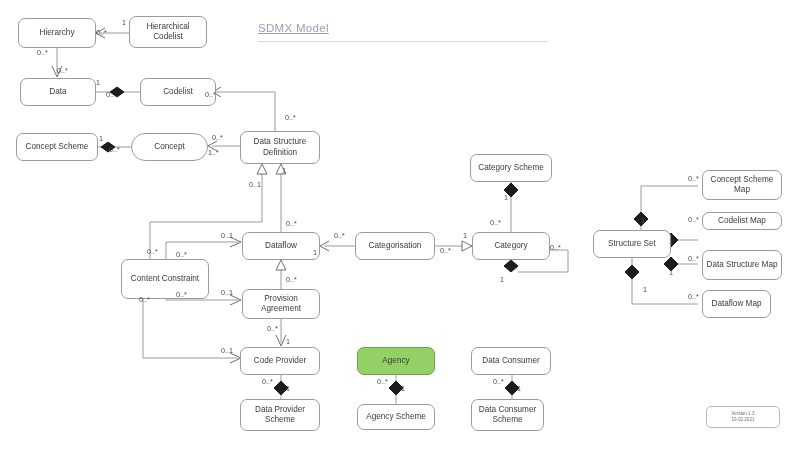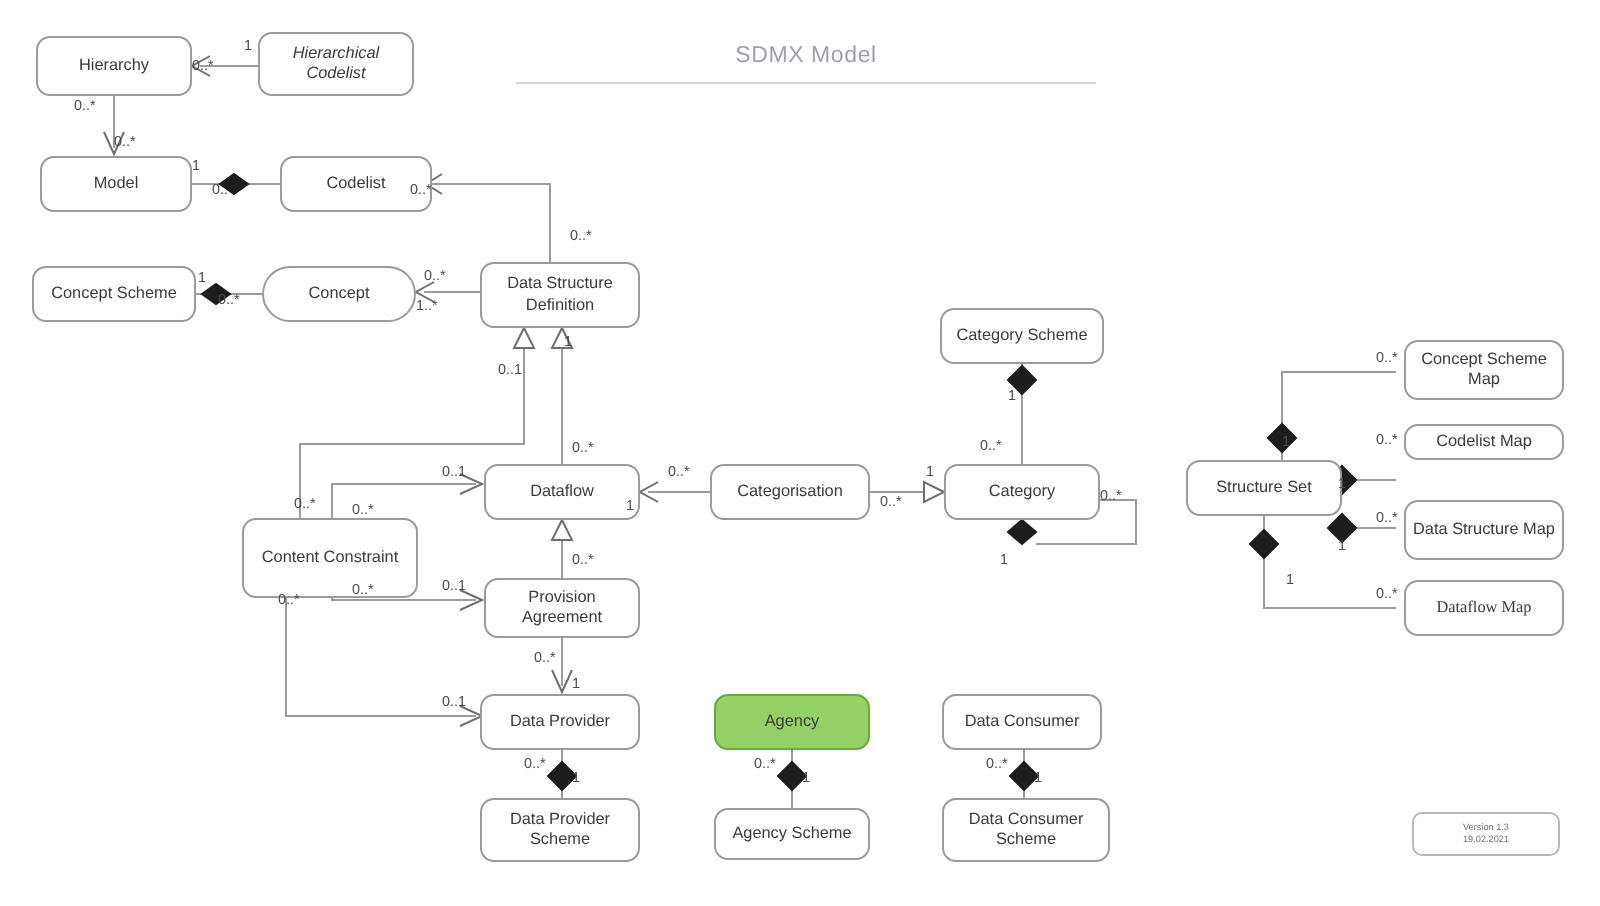--- a/index.html
+++ b/index.html
@@ -44,25 +44,25 @@
   }
   .node.green {
     background: #93d166;
     border-color: #6aa83f;
   }
   .title {
     position: absolute;
     left: 258px;
     top: 22px;
     width: 290px;
-    text-align: center;
     font-size: 11.5px;
     color: #9aa0b0;
     letter-spacing: .3px;
     z-index: 5;
+    text-decoration: underline;
   }
   .title-rule {
     position: absolute;
     left: 258px;
     top: 41px;
     width: 290px;
     height: 1px;
     background: #d3d7e0;
     z-index: 4;
   }
@@ -194,25 +194,25 @@
 
     <path class="edge-line" d="M512,375 L512,399"></path>
     <polygon class="diamond" points="512,381 505,388 512,395 519,388"></polygon>
 
   </svg>
 
   <div id="nodes">
       <div class="node" style="left: 18px; top: 18px; width: 78px; height: 30px;">
         <span>Hierarchy</span>
       </div>
-      <div class="node" style="left: 129px; top: 16px; width: 78px; height: 32px; font-style: italic;">
+      <div class="node" style="left: 129px; top: 16px; width: 78px; height: 32px;">
         <span>Hierarchical Codelist</span>
       </div>
       <div class="node" style="left: 20px; top: 78px; width: 76px; height: 28px;">
-        <span>Model</span>
+        <span>Data</span>
       </div>
       <div class="node" style="left: 140px; top: 78px; width: 76px; height: 28px;">
         <span>Codelist</span>
       </div>
       <div class="node" style="left: 16px; top: 133px; width: 82px; height: 28px;">
         <span>Concept Scheme</span>
       </div>
       <div class="node" style="left: 131px; top: 133px; width: 77px; height: 28px; border-radius: 14px;">
         <span>Concept</span>
       </div>
@@ -236,45 +236,45 @@
       </div>
       <div class="node" style="left: 702px; top: 170px; width: 80px; height: 30px; justify-content: flex-end;">
         <span>Concept Scheme Map</span>
       </div>
       <div class="node" style="left: 702px; top: 212px; width: 80px; height: 18px;">
         <span>Codelist Map</span>
       </div>
       <div class="node" style="left: 702px; top: 250px; width: 80px; height: 30px;">
         <span>Data Structure Map</span>
       </div>
-      <div class="node" style="left: 702px; top: 290px; width: 80px; height: 28px; font-family: Liberation Serif, serif;">
+      <div class="node" style="left: 702px; top: 290px; width: 69px; height: 28px;">
         <span>Dataflow Map</span>
       </div>
       <div class="node" style="left: 121px; top: 259px; width: 88px; height: 40px;">
         <span>Content Constraint</span>
       </div>
       <div class="node" style="left: 242px; top: 289px; width: 78px; height: 30px;">
         <span>Provision Agreement</span>
       </div>
       <div class="node" style="left: 240px; top: 347px; width: 80px; height: 28px;">
-        <span>Data Provider</span>
+        <span>Code Provider</span>
       </div>
       <div class="node green" style="left: 357px; top: 347px; width: 78px; height: 28px;">
         <span>Agency</span>
       </div>
       <div class="node" style="left: 471px; top: 347px; width: 80px; height: 28px;">
         <span>Data Consumer</span>
       </div>
       <div class="node" style="left: 240px; top: 399px; width: 80px; height: 32px;">
         <span>Data Provider Scheme</span>
       </div>
       <div class="node" style="left: 357px; top: 404px; width: 78px; height: 26px; text-align: center;">
         <span>Agency Scheme</span>
       </div>
-      <div class="node" style="left: 471px; top: 399px; width: 84px; height: 32px;">
+      <div class="node" style="left: 471px; top: 399px; width: 73px; height: 32px;">
         <span>Data Consumer Scheme</span>
       </div>
     </div>
   <div id="mults">
       <div class="mult" style="left: 122px; top: 18px;">1</div>
       <div class="mult" style="left: 96px; top: 28px;">0..*</div>
       <div class="mult" style="left: 37px; top: 48px;">0..*</div>
       <div class="mult" style="left: 57px; top: 66px;">0..*</div>
       <div class="mult" style="left: 96px; top: 78px;">1</div>
       <div class="mult" style="left: 106px; top: 90px;">0..</div>

